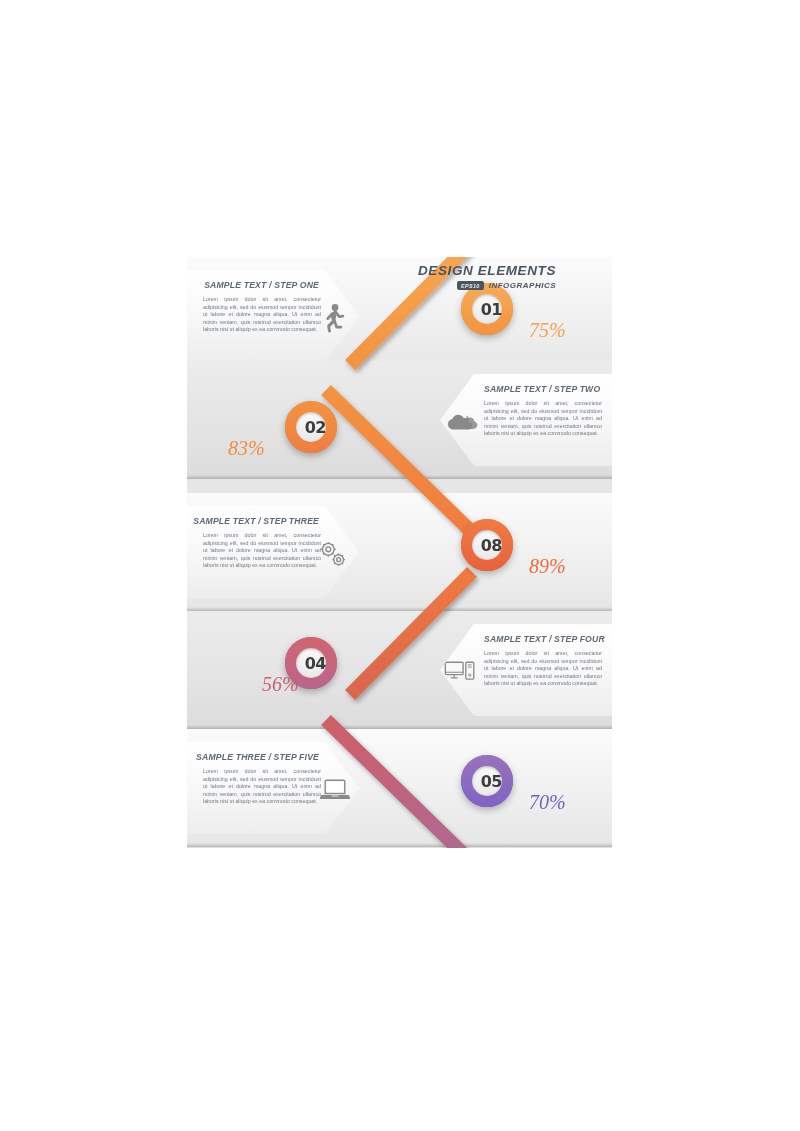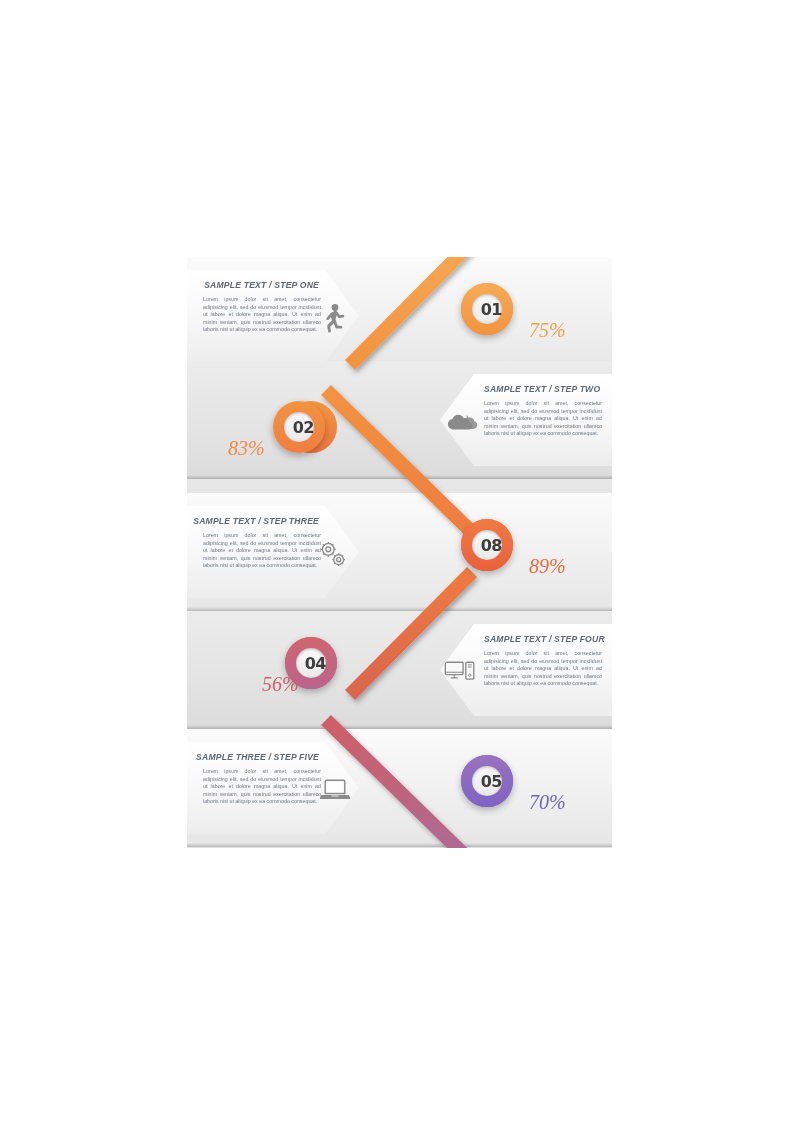--- a/index.html
+++ b/index.html
@@ -66,20 +66,27 @@
         font-family:"DejaVu Sans", sans-serif;}
 
   .pct{position:absolute;z-index:30;font-size:20px;font-style:italic;
        font-family:"Liberation Serif", serif;white-space:nowrap;}
 </style>
 </head>
 <body>
 
 <div id="canvas">
 
+  <div class="hdr">
+    <div class="hdr-title">DESIGN ELEMENTS</div>
+    <div class="hdr-sub">
+      <span class="eps-badge">EPS10</span>
+      <span class="hdr-sub-txt">INFOGRAPHICS</span>
+    </div>
+  </div>
 
   <div class="row r0">
     <div class="band"></div>
     <div class="band-shadow"></div>
     <div class="panel right">
       <div class="ptitle">SAMPLE TEXT / STEP ONE</div>
       <div class="pbody">Lorem ipsum dolor sit amet, consectetur adipisicing elit, sed do eiusmod tempor incididunt ut labore et dolore magna aliqua. Ut enim ad minim veniam, quis nostrud exercitation ullamco laboris nisi ut aliquip ex ea commodo consequat.</div>
       <svg class="picon" viewBox="0 0 32 32" style="left:auto;right:12px;">
         <circle cx="20" cy="5.5" r="3.4"></circle>
         <path d="M18.5 10c-1.4 0-2.3.6-3.2 1.6l-3.6 4.1c-.5.6-.5 1.5.1 2 .6.5 1.5.4 2-.2l2.2-2.5.9 3.6-4.2 4.2c-.4.4-.6.9-.5 1.4l.9 5c.1.8.9 1.3 1.7 1.2.8-.1 1.3-.9 1.1-1.7l-.7-4 3.6-3.4 1.5 4.3c.2.6.7 1 1.3 1h4.3c.8 0 1.4-.6 1.4-1.4 0-.8-.6-1.4-1.4-1.4h-3.3l-2.1-6.4 1-4.1 1.7 2.2c.3.4.8.6 1.3.5l3.6-.6c.8-.1 1.3-.9 1.1-1.6-.1-.8-.9-1.3-1.6-1.1l-2.8.5-2.6-3.4c-.8-1-1.6-1.8-3.2-1.8z"></path>
@@ -195,21 +202,21 @@
     </g>
   </svg>
 
   <div class="node" style="left:274px;top:26px;background:linear-gradient(180deg,#f7ab56,#f3933f);">
     <div class="node-hole">
       <span class="node-num">01</span>
     </div>
   </div>
   <div class="pct" style="left:342px;top:62px;color:#f5a04a;">75%</div>
 
-  <div class="node" style="left:86px;top:144px;background:linear-gradient(180deg,#f3933f,#ef7e42);">
+  <div class="node" style="left:98px;top:144px;background:linear-gradient(180deg,#f3933f,#ef7e42);">
     <div class="node-hole">
       <span class="node-num">02</span>
     </div>
   </div>
   <div class="pct" style="left:41px;top:180px;color:#f08c45;">83%</div>
 
   <div class="node" style="left:274px;top:262px;background:linear-gradient(180deg,#f07a44,#e9603c);">
     <div class="node-hole">
       <span class="node-num">08</span>
     </div>

